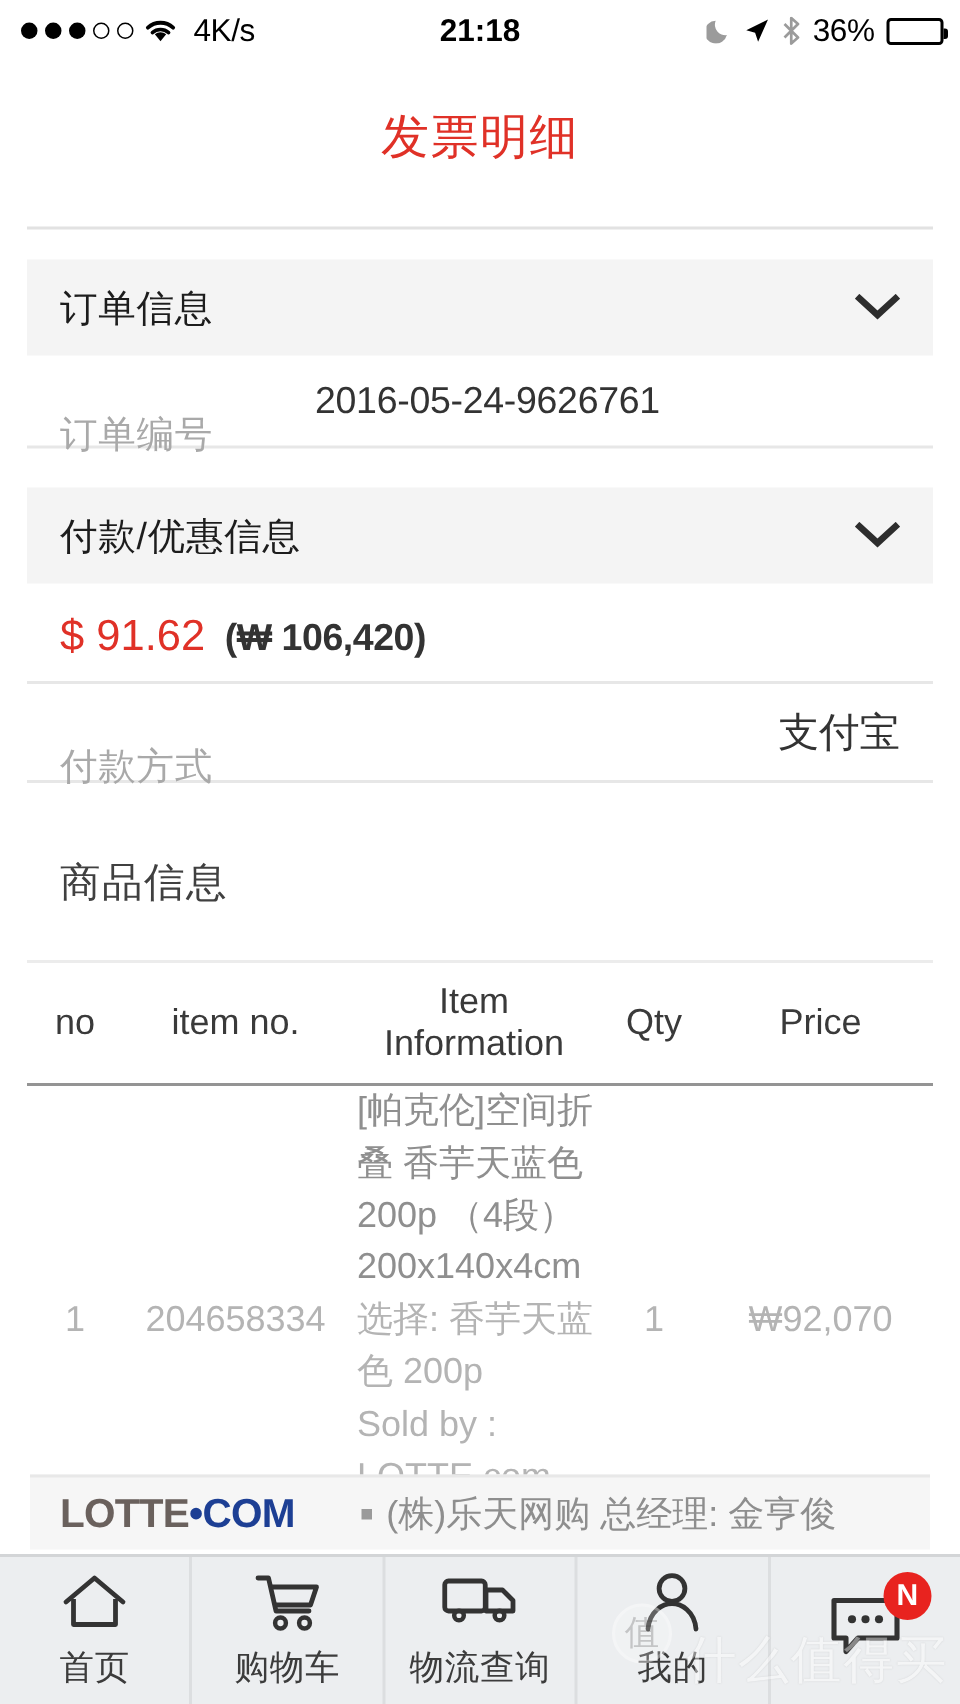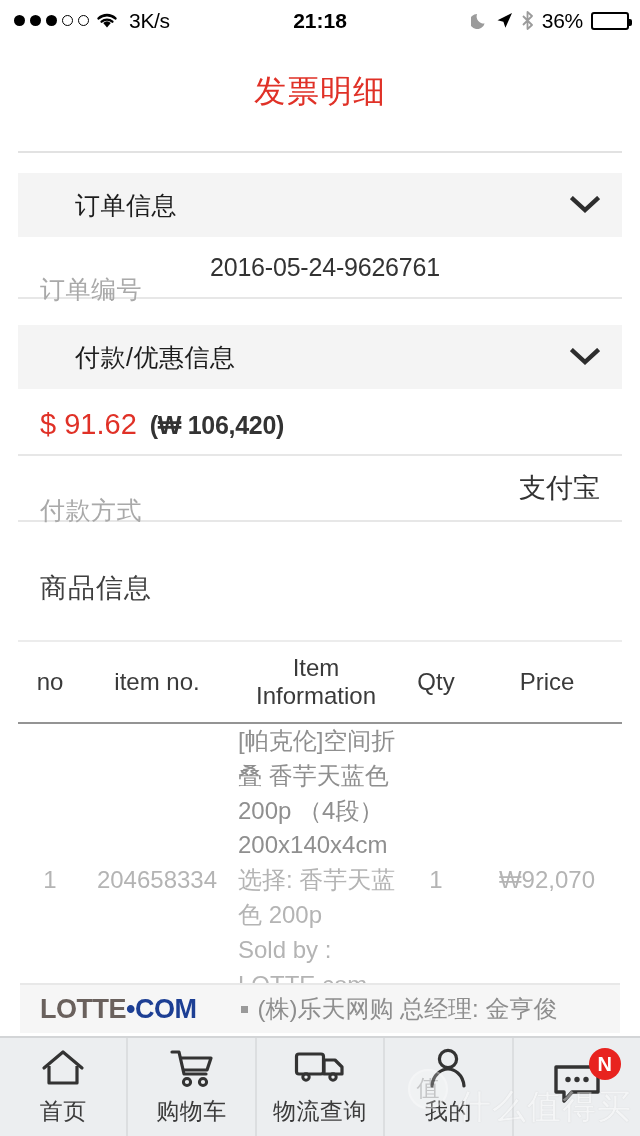--- a/index.html
+++ b/index.html
@@ -44,21 +44,21 @@
 
   .hr-top { position: absolute; top: 151px; left: 18px; width: 604px; height: 2px; background: #e2e2e2; }
 
   
   .sec-head {
     position: absolute; left: 18px; width: 604px; height: 64px;
     background: #f4f4f4;
     display: flex; align-items: center; justify-content: space-between;
     padding: 0 22px 0 22px;
   }
-  .sec-head .t { font-size: 25px; color: #1d1d1d; letter-spacing: 0.5px; margin-left: 35px; }
+  .sec-head .t { font-size: 25px; color: #1d1d1d; letter-spacing: 0.5px; }
   .chev { width: 30px; height: 18px; }
 
   .kv-row {
     position: absolute; left: 18px; width: 604px;
     display: flex; align-items: center; justify-content: space-between;
     padding: 0 22px;
     border-bottom: 2px solid #e7e7e7;
   }
   .kv-k { font-size: 25px; color: #a9a9a9; letter-spacing: 0.5px; margin-top: 44px; }
   .kv-v { font-size: 25px; color: #333; }
@@ -163,21 +163,21 @@
         <span class="dot empty"></span>
         <span class="dot empty"></span>
       </span>
       <span class="wifi">
         <svg width="22" height="17" viewBox="0 0 22 17">
           <path d="M11 15.5 L7.2 10.9 a6 6 0 0 1 7.6 0 Z" fill="#000"></path>
           <path d="M2.6 6.4 a12.5 12.5 0 0 1 16.8 0" stroke="#000" stroke-width="2.6" fill="none" stroke-linecap="round"></path>
           <path d="M5.6 9.7 a8.2 8.2 0 0 1 10.8 0" stroke="#000" stroke-width="2.4" fill="none" stroke-linecap="round"></path>
         </svg>
       </span>
-      <span class="sb-speed">3K/s</span>
+      <span class="sb-speed">4K/s</span>
     </div>
     <div class="sb-time">21:18</div>
     <div class="sb-right">
       <span class="moon">
         <svg width="17" height="17" viewBox="0 0 17 17">
           <path d="M13.6 11.4 A7 7 0 0 1 6.1 1.9 A7.6 7.6 0 1 0 13.6 11.4 Z" fill="#9b9b9b"></path>
         </svg>
       </span>
       <span class="loc">
         <svg width="17" height="17" viewBox="0 0 17 17">

